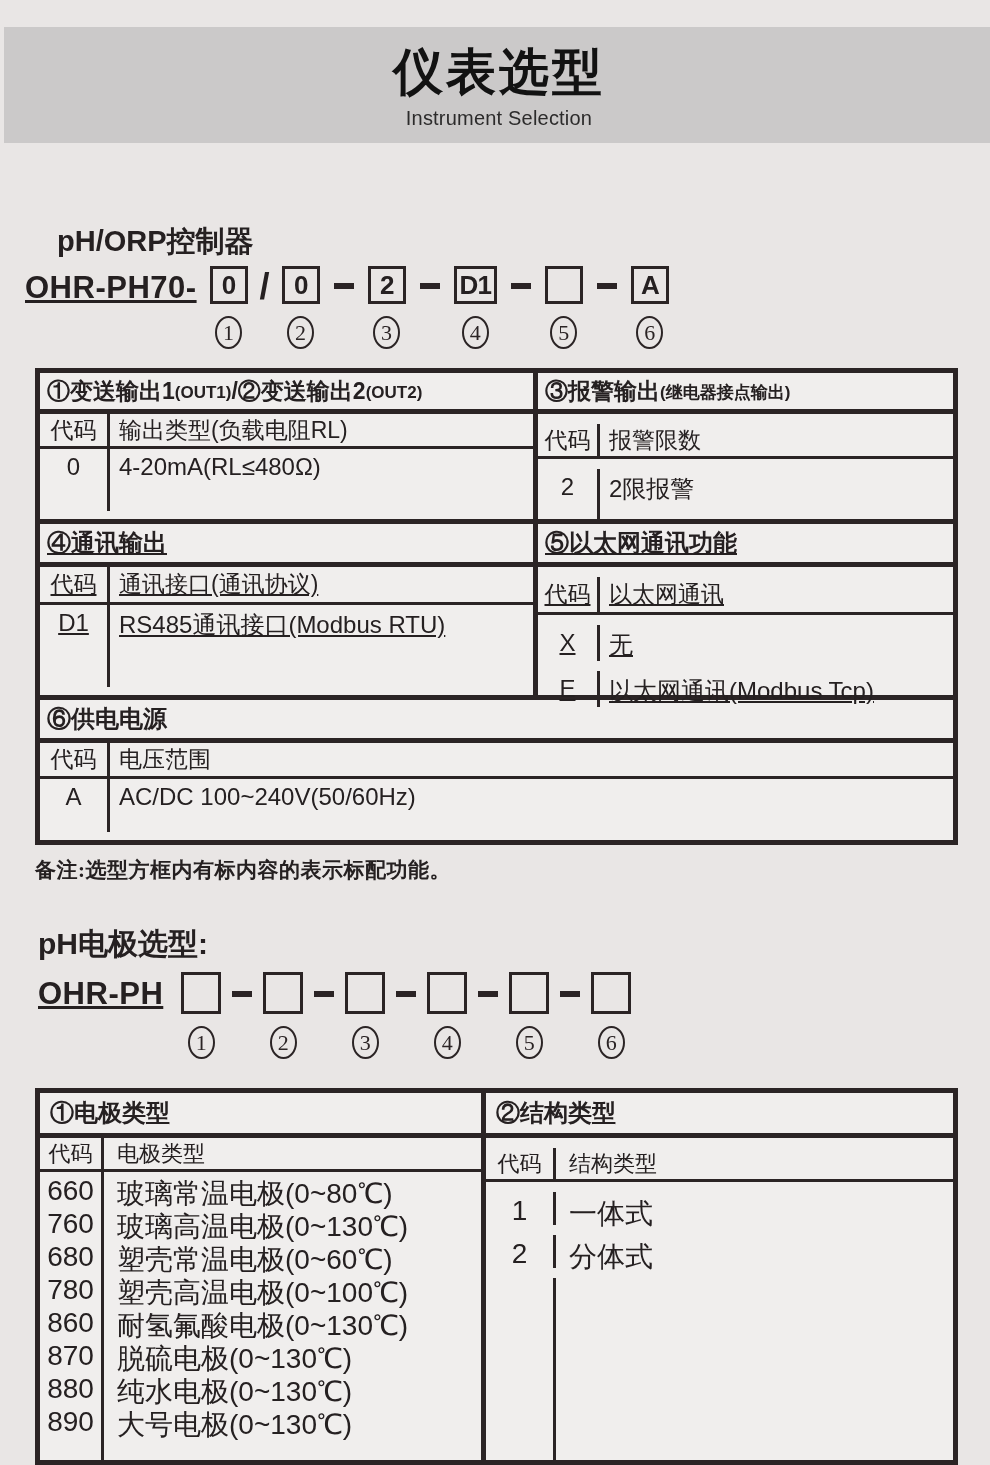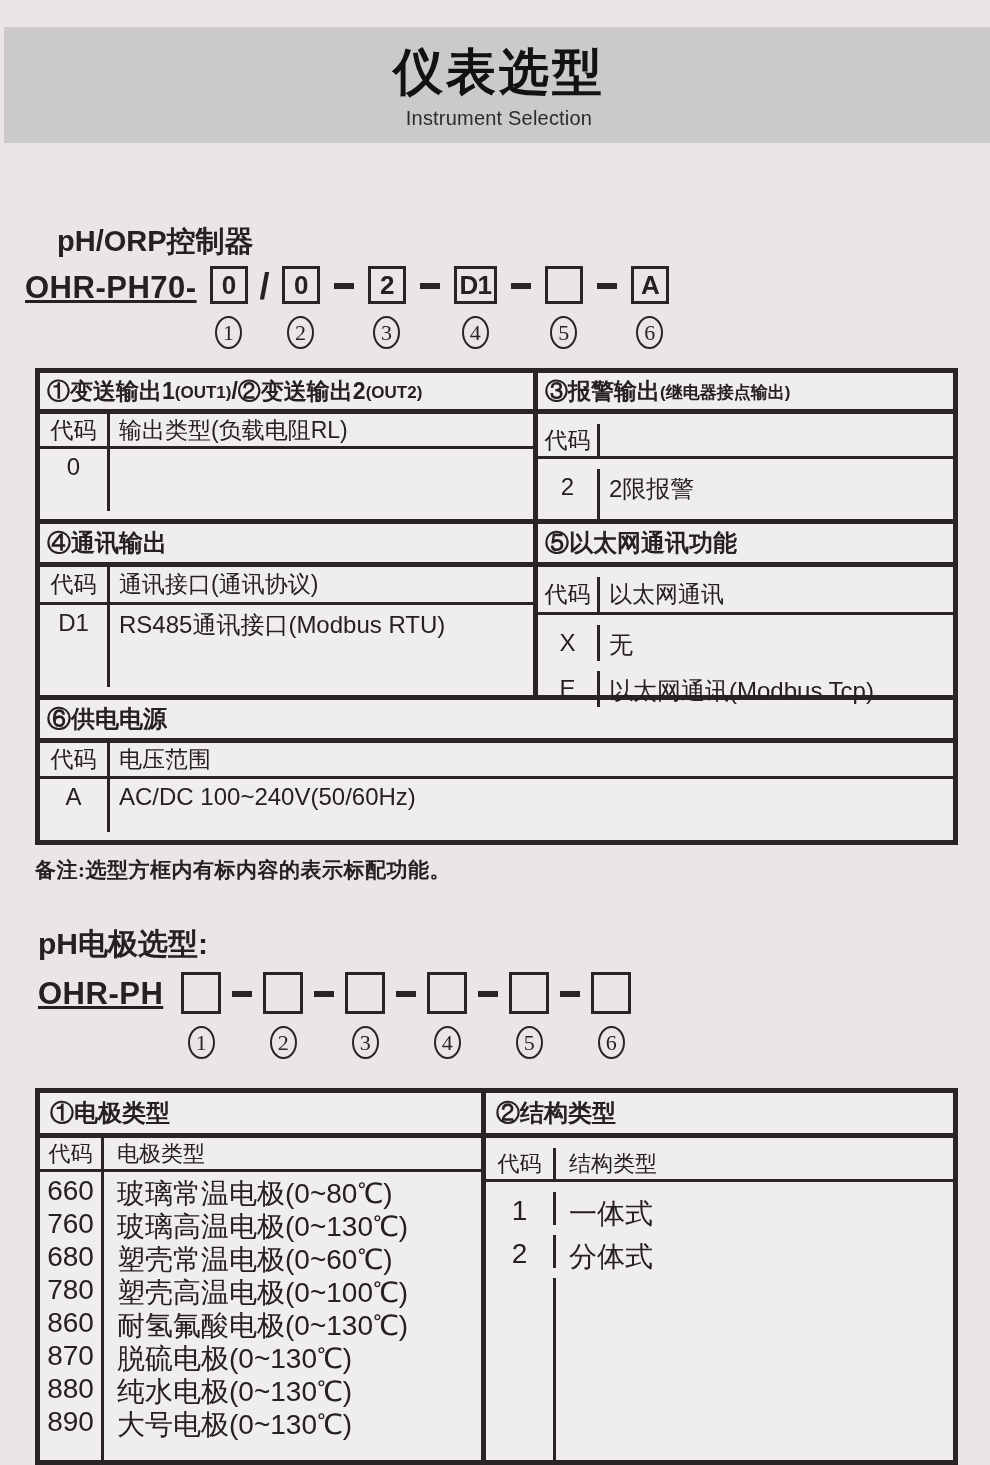--- a/index.html
+++ b/index.html
@@ -73,21 +73,21 @@
   .t3  .code { width: 70px; }
   .colh { font-size: 23px; }
   .drow { font-size: 24px; }
   .drow .code, .drow .lbl { padding-top: 4px; }
   
   .t1 { height: 156px; }
   .t1 .sec  { height: 41px; }
   .t1 .colh { height: 35px; }
   .t1 .drow { height: 62px; }
   
-  .t2 { height: 181px; }
+  .t2 { height: 181px; text-decoration: underline; }
   .t2 .sec  { height: 43px; }
   .t2 .colh { height: 38px; }
   .t2 .half-r .drow { height: 41px; }
   .t2 .half-l .drow { height: 82px; }
   
   .t3 { height: 150px; }
   .t3 .half { flex: 1; }
   .t3 .sec  { height: 43px; }
   .t3 .colh { height: 36px; }
   .t3 .drow { height: 53px; }
@@ -161,29 +161,31 @@
         <span class="sm">(OUT1)</span>
         <span class="big">/②变送输出2</span>
         <span class="sm">(OUT2)</span>
       </div>
       <div class="colh">
         <div class="code">代码</div>
         <div class="lbl">输出类型(负载电阻RL)</div>
       </div>
       <div class="drow">
         <div class="code">0</div>
+        <div class="lbl">4-20mA(RL≤480Ω)</div>
       </div>
     </div>
     <div class="half half-r">
       <div class="sec">
         <span class="big">③报警输出</span>
         <span class="sm">(继电器接点输出)</span>
       </div>
       <div class="colh">
         <div class="code">代码</div>
+        <div class="lbl">报警限数</div>
       </div>
       <div class="drow">
         <div class="code">2</div>
         <div class="lbl">2限报警</div>
       </div>
     </div>
   </div>
 
   <div class="tbl t2 t12">
     <div class="half half-l">

